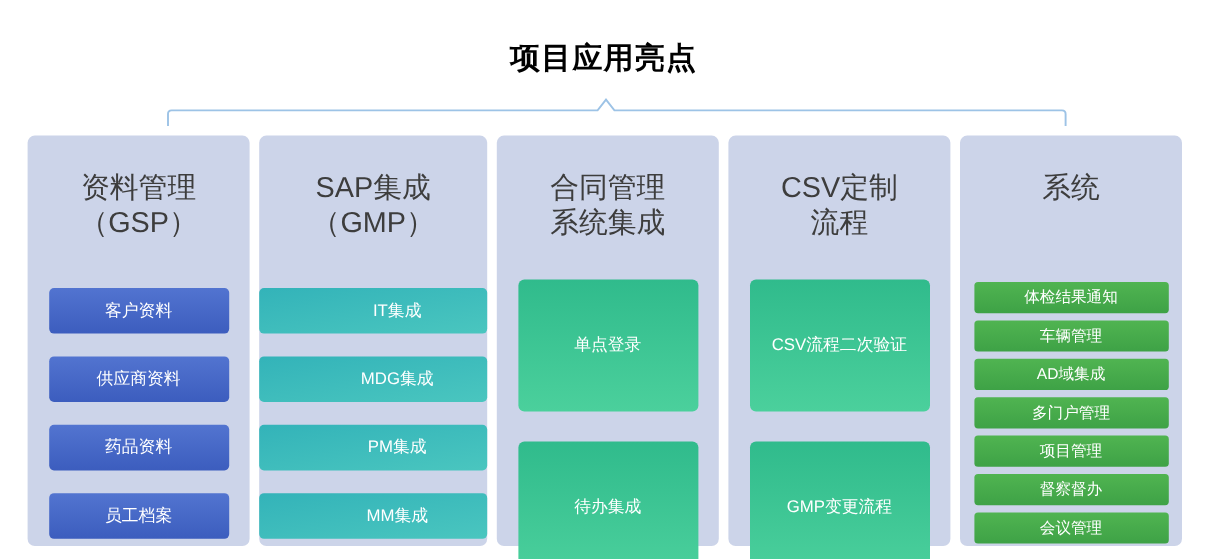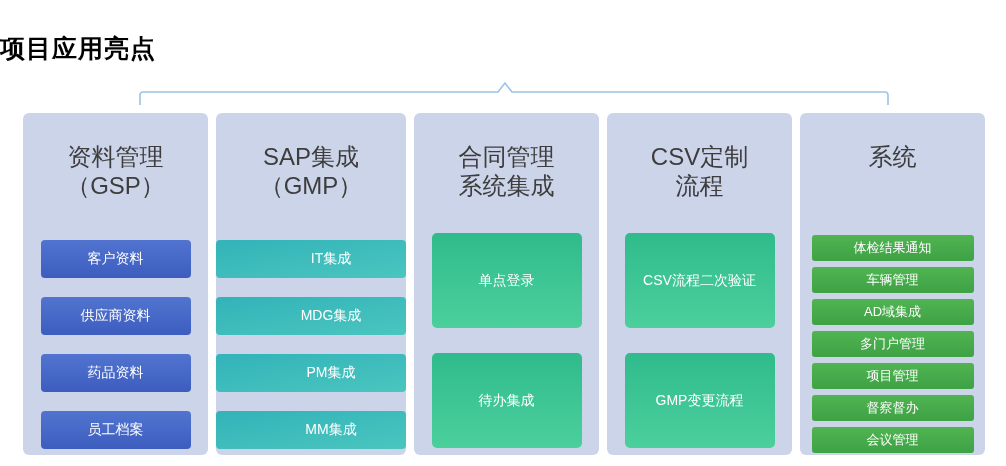--- a/index.html
+++ b/index.html
@@ -9,21 +9,21 @@
     background: #ffffff;
     position: relative;
     overflow: hidden;
     font-family: "Liberation Sans", "DejaVu Sans", sans-serif;
   }
   .title {
     position: absolute;
     top: 32px;
     left: 0;
     width: 100%;
-    text-align: left;
+    text-align: center;
     font-size: 25px;
     font-weight: bold;
     color: #000000;
     letter-spacing: 1px;
   }
   .bracket {
     position: absolute;
     top: 0;
     left: 0;
   }
@@ -72,21 +72,21 @@
   }
   .style-blue .item {
     background: linear-gradient(180deg, var(--blue-top), var(--blue-bottom));
   }
   .style-teal .item {
     background: linear-gradient(170deg, var(--teal-top), var(--teal-bottom));
     padding-left: 40px;
   }
   .style-green-tall .col-items { gap: 25px; padding-top: 0; }
   .style-green-tall .item {
-    height: 95px;
+    height: 110px;
     border-radius: 5px;
     background: linear-gradient(180deg, var(--green-top), var(--green-bottom));
   }
   .style-green-small .col-items { gap: 6px; padding-top: 2px; }
   .style-green-small .item {
     width: 162px;
     height: 26px;
     font-size: 13px;
     border-radius: 3px;
     background: linear-gradient(180deg, var(--small-green-top), var(--small-green-bottom));

